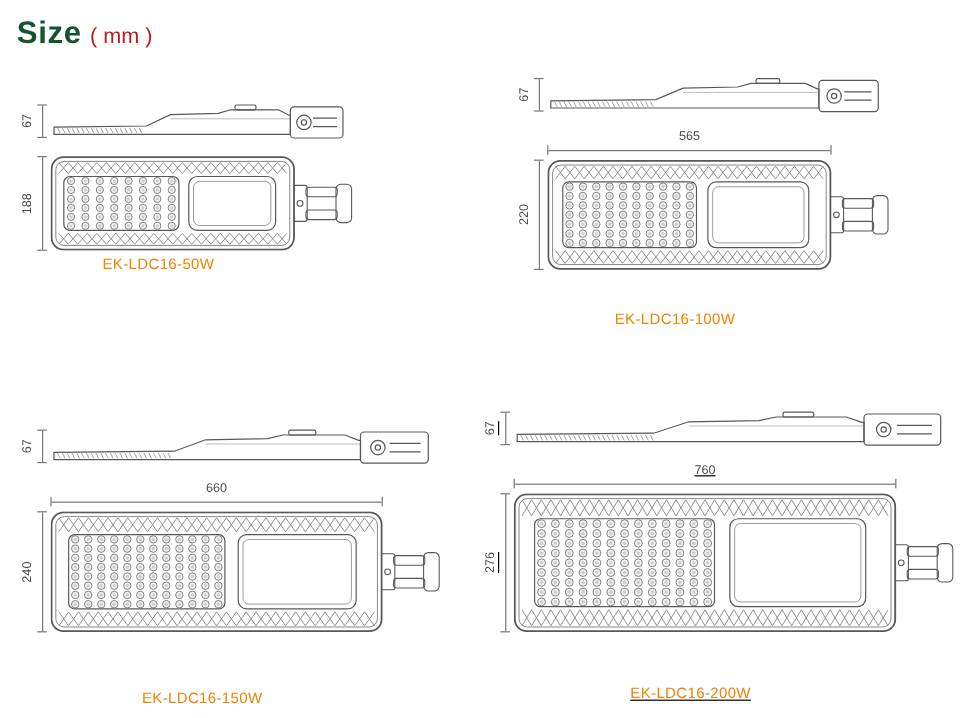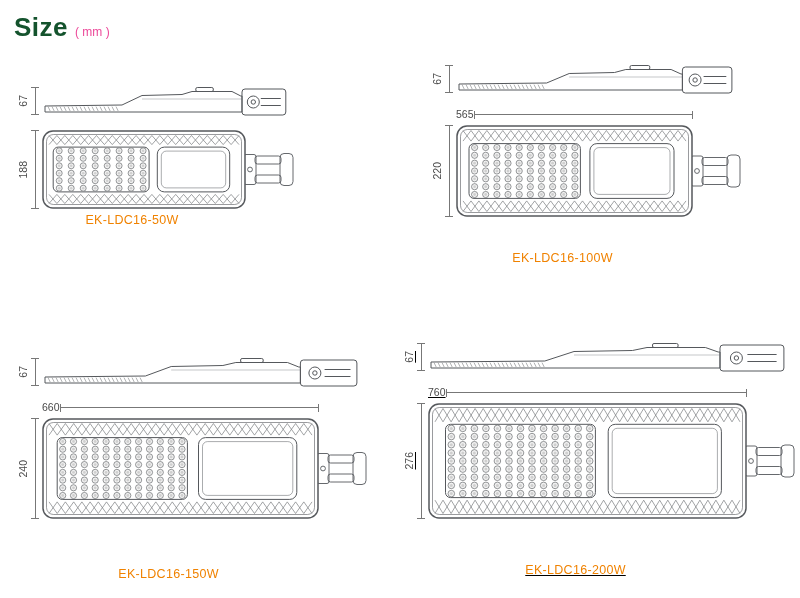--- a/index.html
+++ b/index.html
@@ -1,32 +1,32 @@
 <!DOCTYPE html>
 <html><head>
 <meta charset="utf-8">
 <style>
   html,body{margin:0;padding:0;background:#fff;font-family:"Liberation Sans",sans-serif;}
   .canvas{position:relative;width:800px;height:598px;background:#ffffff;overflow:hidden;}
 
   .title{position:absolute;left:14px;top:12px;display:flex;align-items:baseline;gap:7px;}
   .title .main{color:#14532d;font-size:26px;font-weight:bold;letter-spacing:.5px;}
-  .title .unit{color:#ec4899;font-size:12px;}
+  .title .unit{color:#b91c1c;font-size:18px;}
 
   .product{position:absolute;display:flex;flex-direction:column;}
   .side-row{display:flex;align-items:flex-end;margin-bottom:6px;}
   .side-row .vdim{margin-bottom:9px;}
   .top-row{display:flex;align-items:flex-start;}
 
   .vdim{display:flex;align-items:center;margin-right:3px;width:21px;justify-content:flex-end;}
   .vdim-label{writing-mode:vertical-rl;transform:rotate(180deg);font-size:10.5px;color:#4a4a4a;margin-right:1px;line-height:1.1;}
   .vdim-line{height:100%;width:8px;border-top:1px solid #777;border-bottom:1px solid #777;position:relative;box-sizing:border-box;}
   .vdim-line::before{content:"";position:absolute;top:0;bottom:0;left:3.5px;border-left:1px solid #777;}
 
-  .hdim{display:flex;flex-direction:row;align-items:center;margin-left:24px;margin-bottom:4px;text-align:center;}
+  .hdim{display:flex;flex-direction:column;align-items:center;margin-left:24px;margin-bottom:4px;text-align:center;}
   .hdim-label{font-size:10.5px;color:#4a4a4a;line-height:1.25;}
   .hdim-line{width:100%;height:8px;border-left:1px solid #777;border-right:1px solid #777;position:relative;box-sizing:border-box;}
   .hdim-line::before{content:"";position:absolute;left:0;right:0;top:3.5px;border-top:1px solid #777;}
 
   .name{color:#f08200;font-size:12.5px;text-align:center;letter-spacing:.3px;}
   svg{display:block;}
 </style>
 </head>
 <body>
 

